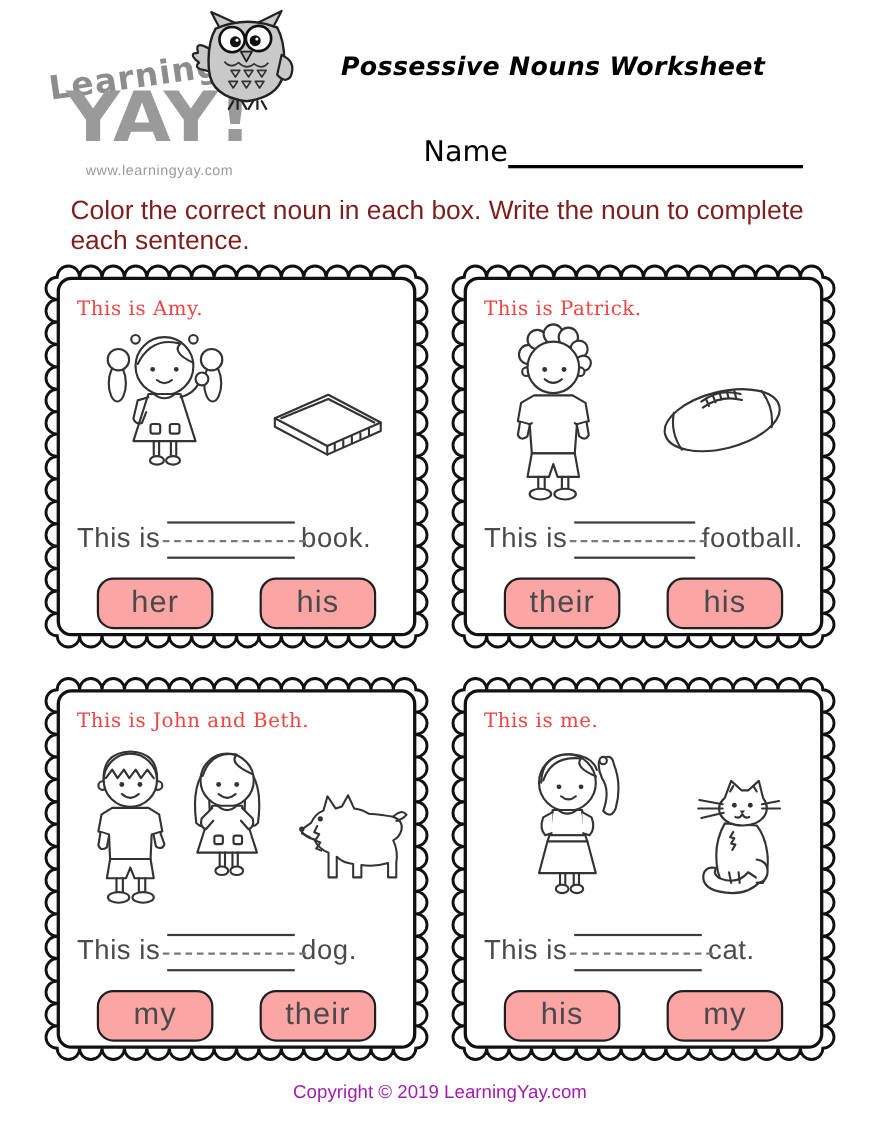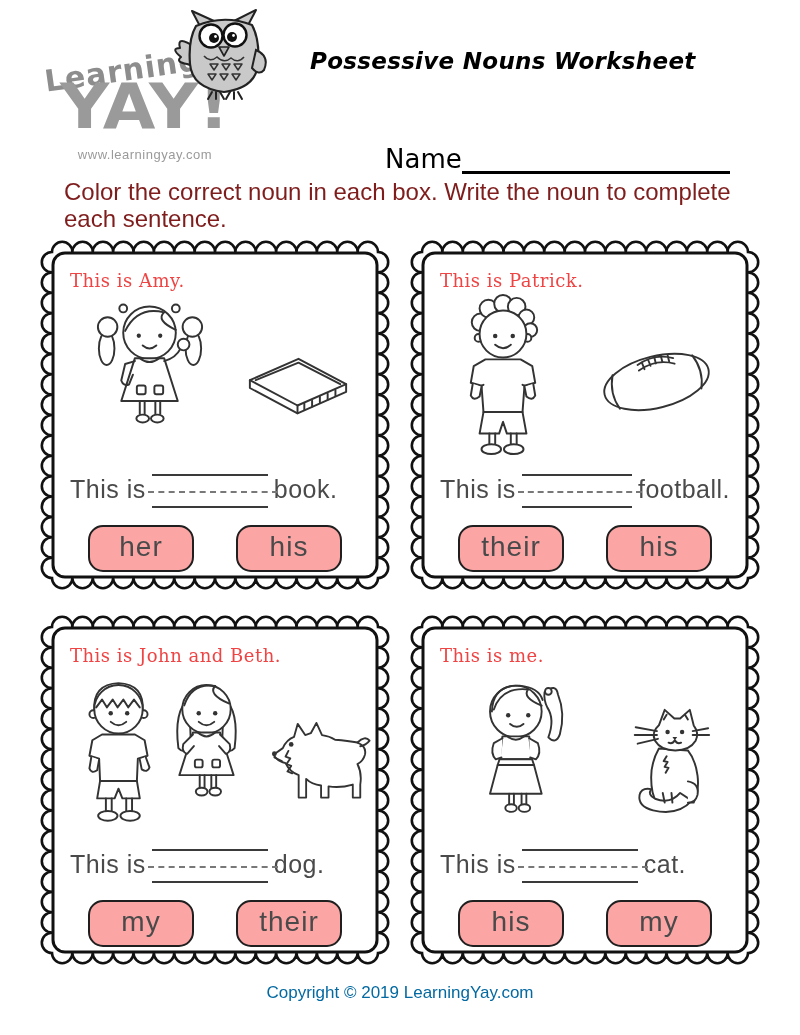--- a/index.html
+++ b/index.html
@@ -11,21 +11,21 @@
   .logo { position:absolute; left:40px; top:6px; width:232px; height:162px; }
   .logo-learning { position:absolute; left:4px; top:46px; transform:rotate(-8deg);
     font-family:"DejaVu Sans", sans-serif; font-weight:700; font-size:30px; color:#8d8d8d; letter-spacing:1px; }
   .logo-yay { position:absolute; left:20px; top:64px; font-family:"DejaVu Sans", sans-serif;
     font-weight:700; font-size:63px; color:#9a9a9a; transform:scaleX(1.08); transform-origin:left; }
   .logo-url { position:absolute; left:0; top:141px; width:210px; text-align:center;
     font-size:13px; color:#9a9a9a; letter-spacing:.5px; }
   .owl { position:absolute; left:132px; top:0; }
   .page-title { position:absolute; left:310px; top:48px; font-family:"DejaVu Sans", sans-serif;
     font-weight:700; font-size:23px; color:#000; letter-spacing:.3px;font-style:italic; }
-  .name-row { position:absolute; left:385px; top:144px; font-family:"DejaVu Sans", sans-serif;
+  .name-row { position:absolute; left:385px; top:123px; font-family:"DejaVu Sans", sans-serif;
     font-size:26px; color:#000;text-align:right; }
   .name-line { display:inline-block; width:268px; height:30px; border-bottom:3px solid #000; vertical-align:bottom; }
 
   
   .instructions { margin:6px 0 0 64px; width:676px; font-size:24px; line-height:27px; color:#7f1d1d; }
 
   
   .boxes { display:grid; grid-template-columns:350px 350px; gap:25px 20px; justify-content:center; margin-top:8px; }
   .card { position:relative; width:350px; height:350px; }
   .card .frame { position:absolute; left:0; top:0; }
@@ -40,21 +40,21 @@
     border-bottom:2px solid #3a3a3a; margin:0 6px; position:relative; top:2px; }
   .write-line::after { content:""; position:absolute; left:-4px; right:-10px; top:50%;
     border-top:2px dashed #787878; }
 
   .choices { display:flex; justify-content:center; gap:42px; margin-top:10px; }
   .choice { border:2.5px solid #1f1f1f; border-radius:15px; background:#fca5a5; padding:4px 20px 7px 20px;
     min-width:106px; text-align:center; font-family:"Liberation Sans", sans-serif;
     font-size:28px; color:#4a4a4a; letter-spacing:1px; cursor:pointer; }
 
   
-  .footer { margin-top:16px; text-align:center; font-size:17px; line-height:23px; color:#0369a1; }
+  .footer { margin-top:16px; text-align:center; font-size:17px; line-height:23px; color:#a21caf; }
 
   
   svg.art { overflow:visible; }
   .ln { stroke:#333; stroke-width:2; fill:none; stroke-linecap:round; stroke-linejoin:round; }
   .lnf { stroke:#333; stroke-width:2; fill:#fff; stroke-linecap:round; stroke-linejoin:round; }
   .dot { fill:#333; stroke:none; }
 </style>
 </head>
 <body>
 

